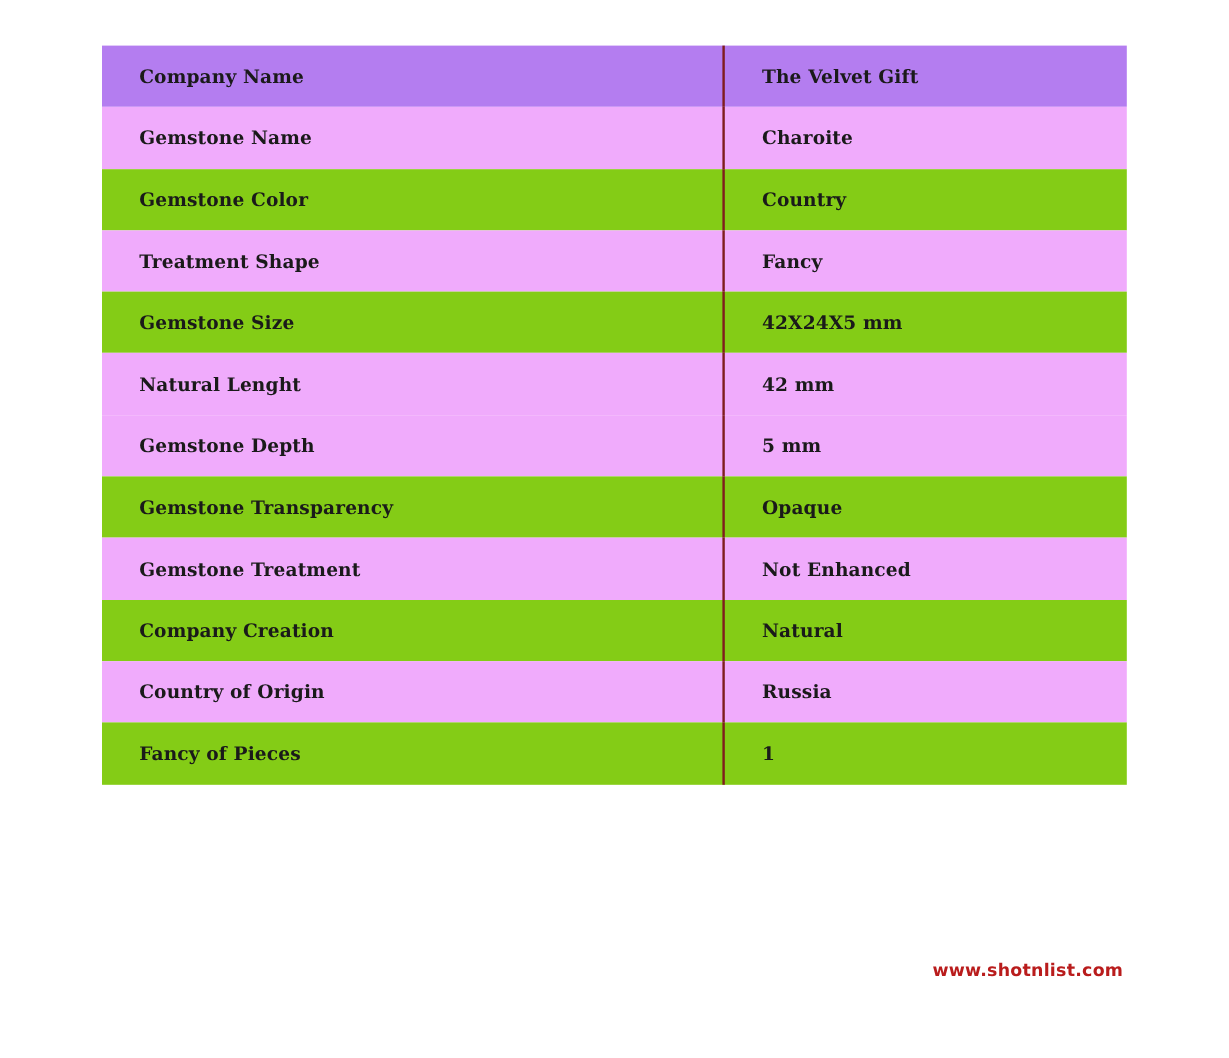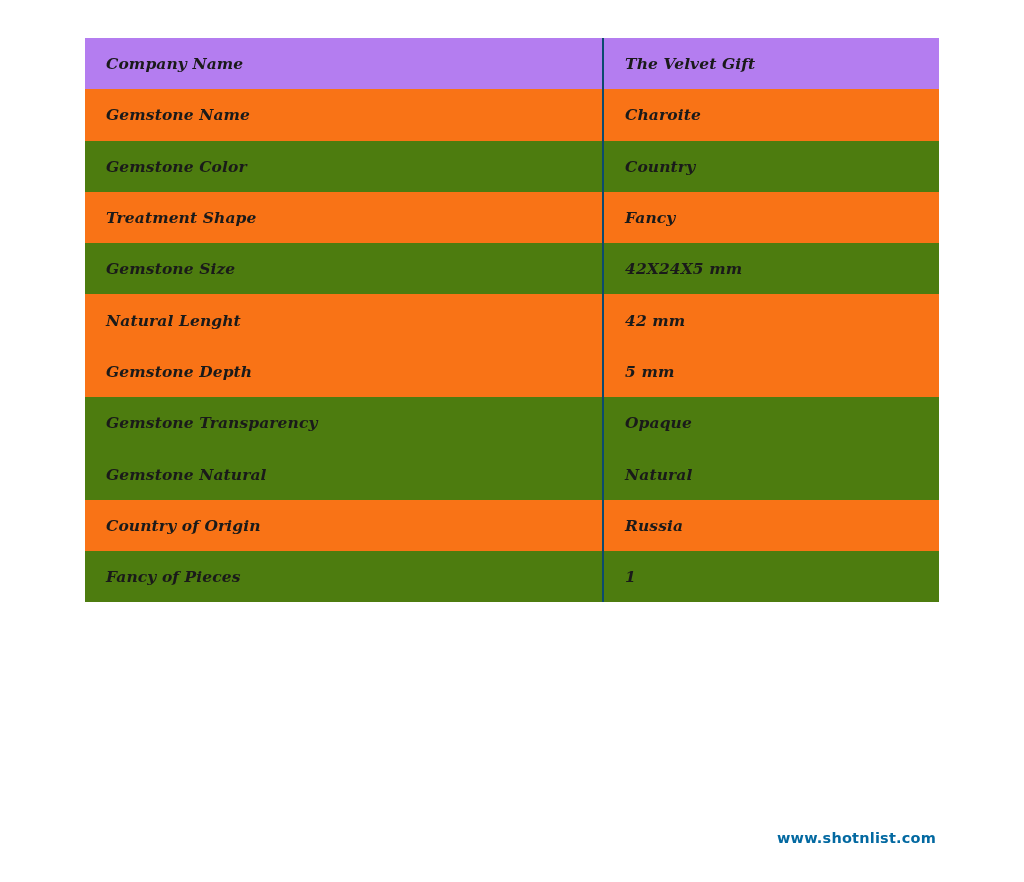--- a/index.html
+++ b/index.html
@@ -20,50 +20,49 @@
     left: 85px;
     top: 38px;
     width: 854px;
     border-collapse: collapse;
     table-layout: fixed;
   }
   .spec-table tr {
     height: 51.3px;
   }
   .spec-table td {
-    padding: 0 0 0 21px;
+    padding: 0 0 0 31px;
     vertical-align: middle;
     font-weight: bold;
     font-size: 15.5px;
     letter-spacing: 0.1px;
-    font-style: italic;
   }
   .spec-table col.label-col { width: 518px; }
   .spec-table col.value-col { width: 336px; }
   tr.header-row td {
     background: #b47df0;
     color: #1a1a1a;
   }
   tr.shaded td {
-    background: #f97316;
+    background: #f0abfc;
   }
   tr.plain td {
-    background: #4d7c0f;
+    background: #84cc16;
   }
   td.value-cell {
-    border-left: 2px solid #0c4a6e;
+    border-left: 2px solid #7f1d1d;
   }
   .watermark {
     position: absolute;
     right: 88px;
-    top: 830px;
+    top: 801px;
     font-family: "DejaVu Sans", sans-serif;
     font-size: 14.5px;
     font-weight: bold;
-    color: #0369a1;
+    color: #b91c1c;
     letter-spacing: 0.2px;
   }
 </style>
 </head>
 <body>
 
 <table class="spec-table">
   <colgroup>
     <col class="label-col">
     <col class="value-col">
@@ -94,22 +93,26 @@
         <td class="value-cell">42 mm</td>
       </tr>
       <tr class="shaded">
         <td class="label-cell">Gemstone Depth</td>
         <td class="value-cell">5 mm</td>
       </tr>
       <tr class="plain">
         <td class="label-cell">Gemstone Transparency</td>
         <td class="value-cell">Opaque</td>
       </tr>
+      <tr class="shaded">
+        <td class="label-cell">Gemstone Treatment</td>
+        <td class="value-cell">Not Enhanced</td>
+      </tr>
       <tr class="plain">
-        <td class="label-cell">Gemstone Natural</td>
+        <td class="label-cell">Company Creation</td>
         <td class="value-cell">Natural</td>
       </tr>
       <tr class="shaded">
         <td class="label-cell">Country of Origin</td>
         <td class="value-cell">Russia</td>
       </tr>
       <tr class="plain">
         <td class="label-cell">Fancy of Pieces</td>
         <td class="value-cell">1</td>
       </tr>

